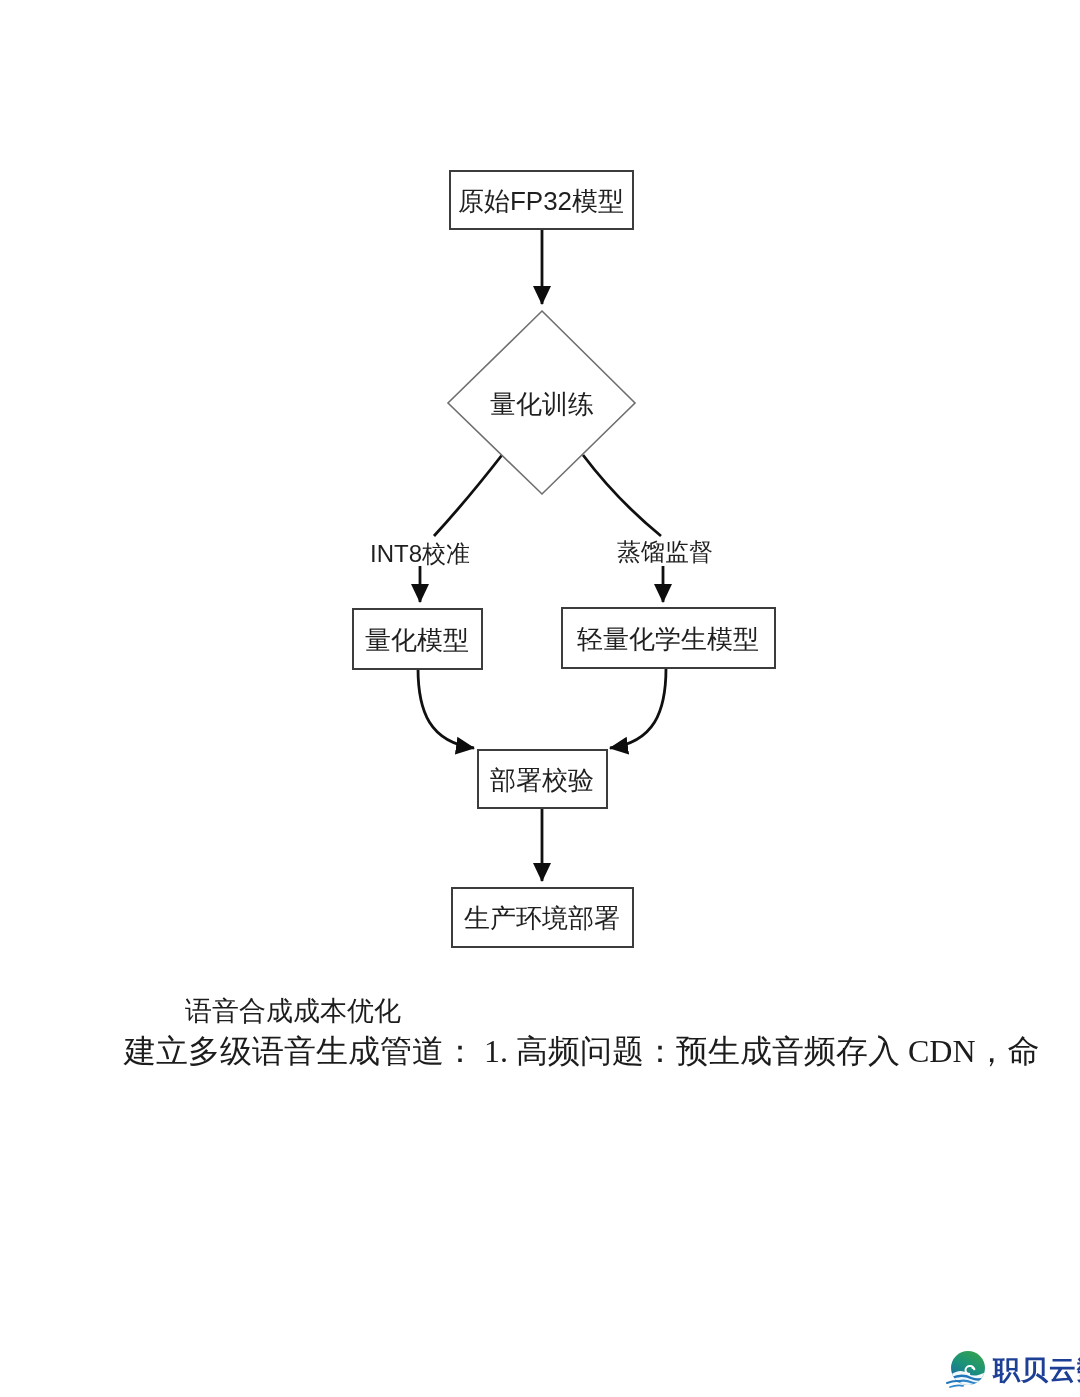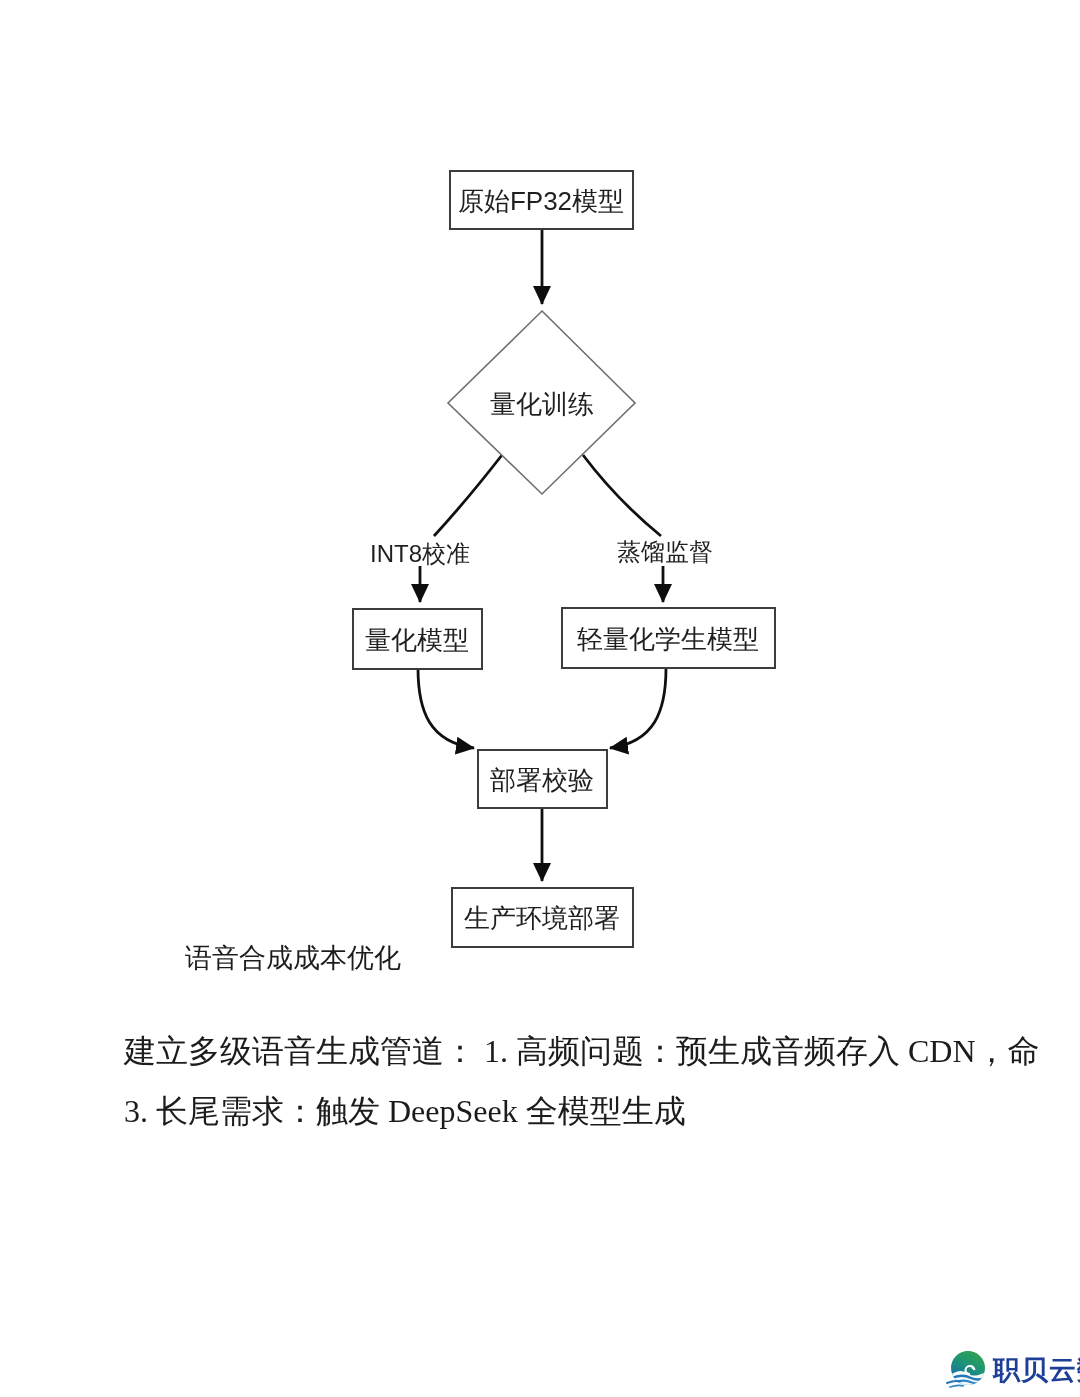--- a/index.html
+++ b/index.html
@@ -30,21 +30,21 @@
   .edge-label {
     fill: #1f1f1f;
     font-family: "Liberation Sans", sans-serif;
     font-size: 24px;
     text-anchor: middle;
     dominant-baseline: central;
   }
   .section-heading {
     position: absolute;
     left: 185px;
-    top: 940px;
+    top: 993px;
     font-family: Liberation Mono, monospace;
     font-size: 27px;
     color: #1c1c1c;
     white-space: nowrap;
   }
   .body-paragraph {
     position: absolute;
     left: 124px;
     top: 1021px;
     width: 833px;
@@ -120,21 +120,20 @@
     <text class="node-label" x="542" y="780">部署校验</text>
 
     <rect class="node-rect" x="452" y="888" width="181" height="59"></rect>
     <text class="node-label" x="542" y="918">生产环境部署</text>
   </svg>
 
   <div class="section-heading">语音合成成本优化</div>
 
   <div class="body-paragraph">
     <div class="para-line">建立多级语音生成管道： 1. 高频问题：预生成音频存入 CDN，命</div>
-    <div class="para-line">3. 长尾需求：触发 DeepSeek 全模型生成</div>
   </div>
 
   <div class="footer-logo">
     <svg class="logo-icon-svg" viewBox="0 0 44 44">
       <defs>
         <linearGradient id="lg1" x1="0.75" y1="0" x2="0.25" y2="1">
           <stop offset="0" stop-color="#35a24f"></stop>
           <stop offset="0.45" stop-color="#1b9378"></stop>
           <stop offset="1" stop-color="#1b66ad"></stop>
         </linearGradient>

